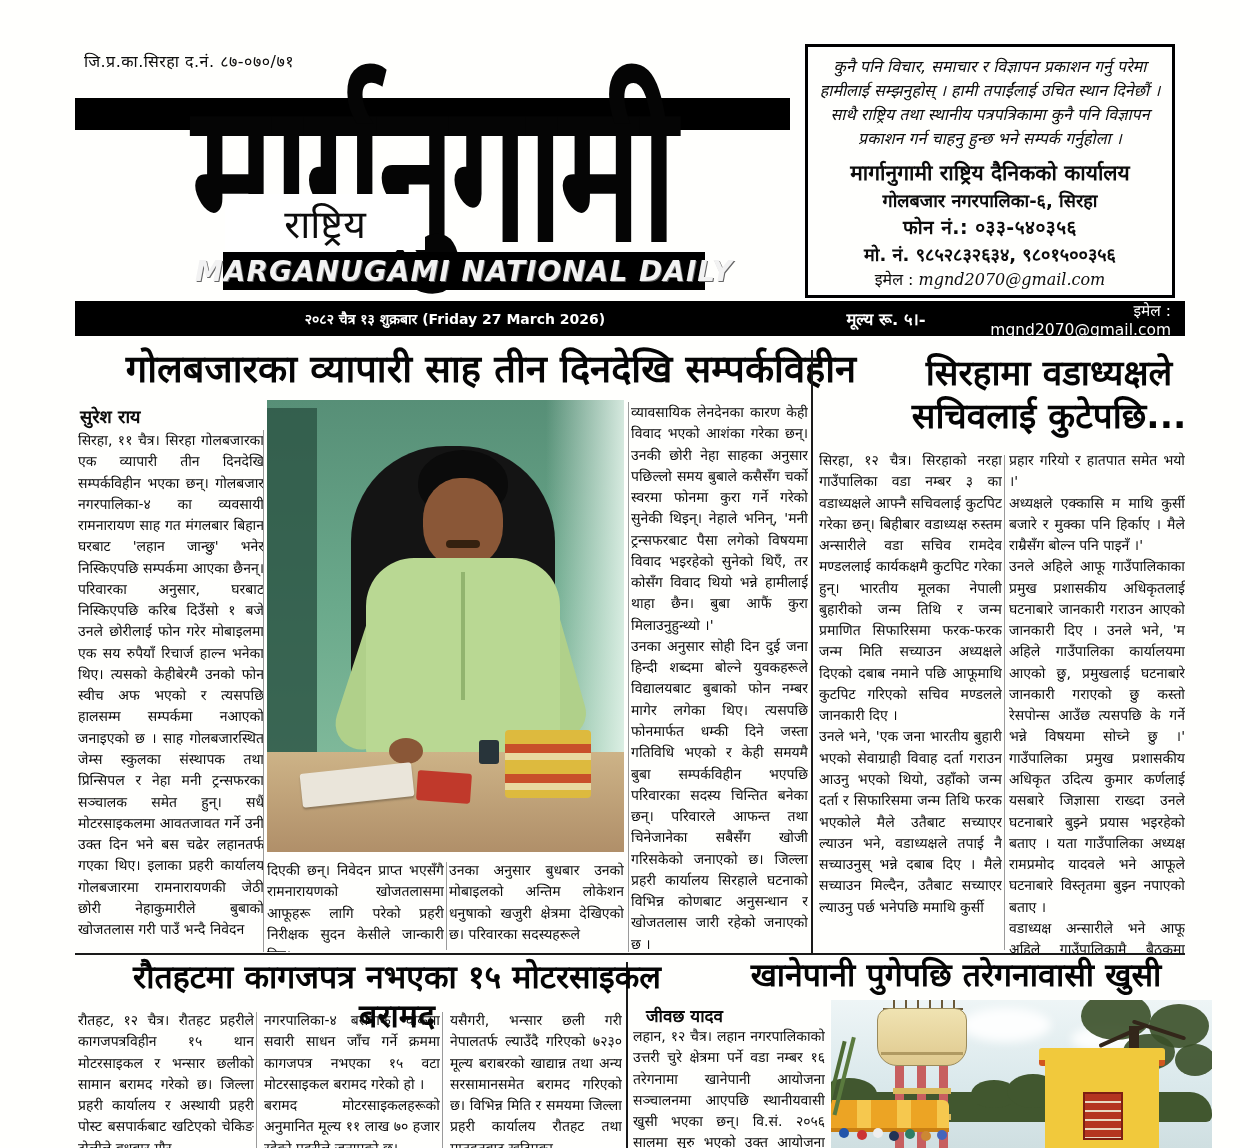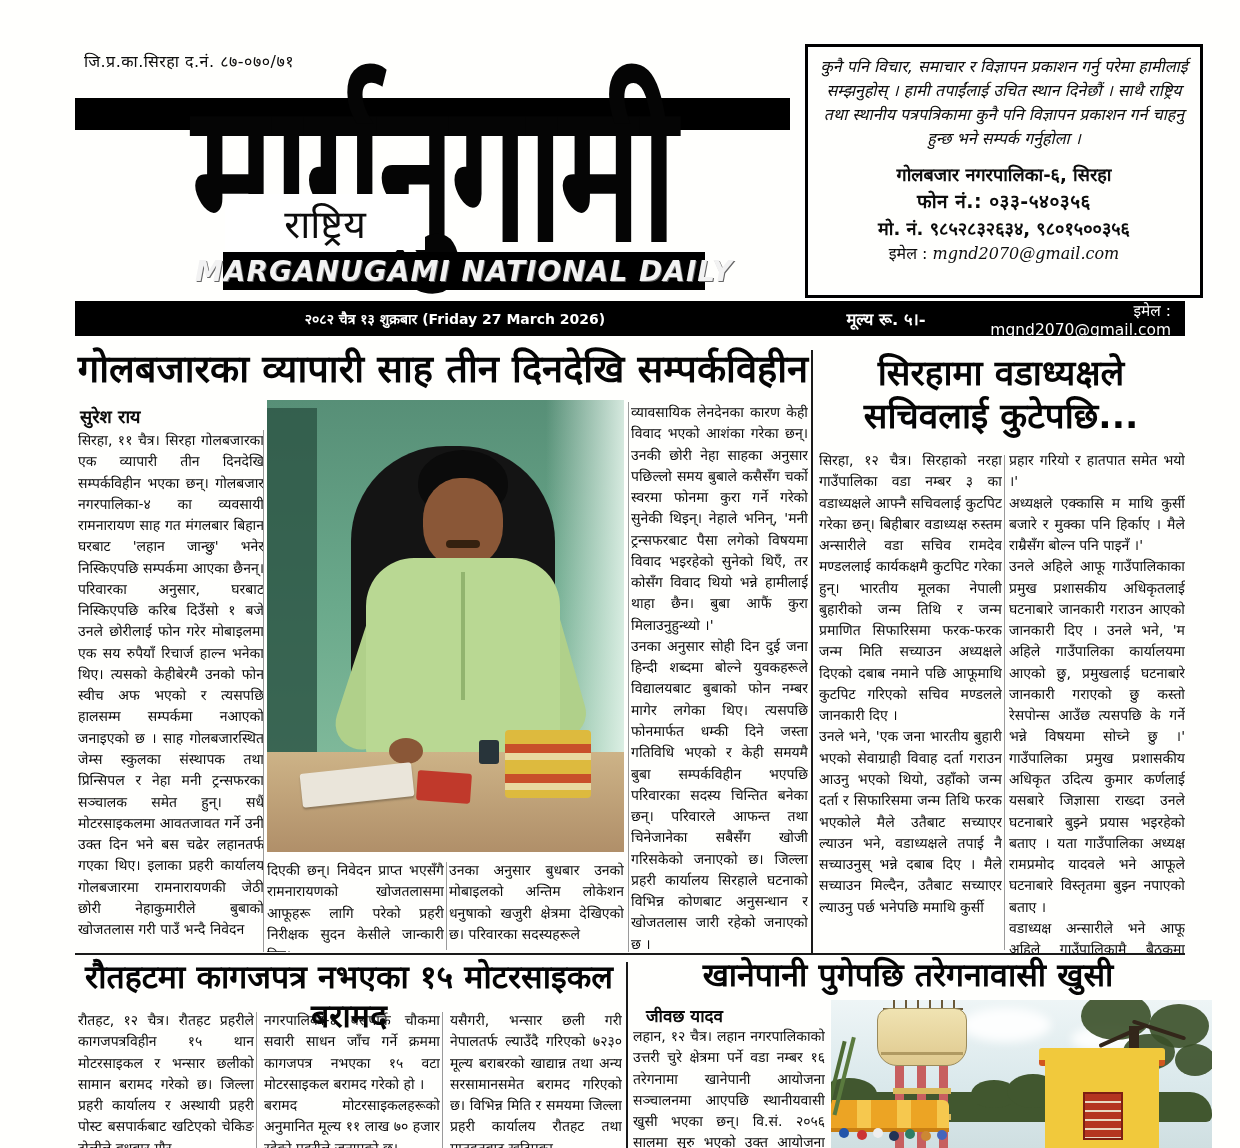--- a/index.html
+++ b/index.html
@@ -22,39 +22,39 @@
   .mh-white{position:absolute;top:122px;height:56px;background:#fff;z-index:2;
             display:flex;align-items:center;justify-content:center;
             font-size:39px;font-weight:normal;}
   .mh-white.left{left:150px;width:200px;}
   .mh-white.right{left:428px;width:200px;}
   .mh-english{position:absolute;left:148px;top:180px;width:482px;height:38px;background:#000;
               z-index:2;display:flex;align-items:center;justify-content:center;
               color:#f2f2f2;font-size:28px;font-weight:bold;font-style:italic;
               letter-spacing:1px;text-shadow:1px 1px 0 #666;white-space:nowrap;}
   
-  .contact-box{left:805px;top:44px;width:398px;height:254px;border:3px solid #000;
+  .contact-box{left:805px;top:44px;width:370px;height:254px;border:3px solid #000;
                box-sizing:border-box;padding:8px 10px;text-align:center;}
   .cb-notice{font-size:16px;font-style:italic;line-height:1.5;}
   .cb-office{font-size:21px;font-weight:bold;margin-top:7px;}
-  .cb-addr{font-size:18px;font-weight:bold;margin-top:11px;}
+  .cb-addr{font-size:18px;font-weight:bold;margin-top:2px;}
   .cb-phone{font-size:19px;font-weight:bold;margin-top:2px;letter-spacing:.5px;}
   .cb-mobile{font-size:18px;font-weight:bold;margin-top:2px;}
   .cb-email{font-size:16px;margin-top:2px;}
   .cb-email .em{font-style:italic;font-family:"DejaVu Serif","Liberation Serif",serif;}
   
   .date-bar{left:75px;top:301px;width:1110px;height:35px;background:#000;color:#fff;
             display:flex;align-items:center;box-sizing:border-box;padding:0 14px;
             font-size:16.5px;font-weight:bold;}
   .db-issue{flex:0 0 290px;}
   .db-date{flex:1;text-align:center;font-size:14px;}
   .db-price{flex:0 0 130px;text-align:center;}
   .db-email{flex:0 0 220px;text-align:right;font-weight:normal;font-size:15.5px;}
   
-  .headline{font-weight:bold;text-align:center;line-height:1.22;color:#050505;}
+  .headline{font-weight:bold;text-align:center;line-height:1.22;color:#050505;margin-left:48px;}
   .hl-lead{left:75px;top:346px;width:736px;font-size:38px;}
   .hl-second{left:816px;top:352px;width:370px;font-size:35px;white-space:pre-line;}
   .hl-third{left:75px;top:958px;width:548px;font-size:32px;}
   .hl-fourth{left:630px;top:956px;width:556px;font-size:32px;}
   .byline{font-size:18px;font-weight:bold;}
   .body-col{font-size:14px;line-height:1.52;text-align:justify;white-space:pre-line;
             overflow:hidden;}
   
   .rule{background:#1a1a1a;}
   .rule-soft{background:#9a9a9a;}
@@ -135,20 +135,21 @@
 
   <div class="abs masthead">
     <div class="mh-bar"></div>
     <div class="mh-title">मार्गनुगामी</div>
     <div class="mh-white left">राष्ट्रिय</div>
     <div class="mh-english">MARGANUGAMI NATIONAL DAILY</div>
   </div>
 
   <div class="abs contact-box">
     <div class="cb-notice">कुनै पनि विचार, समाचार र विज्ञापन प्रकाशन गर्नु परेमा हामीलाई सम्झनुहोस् । हामी तपाईंलाई उचित स्थान दिनेछौं । साथै राष्ट्रिय तथा स्थानीय पत्रपत्रिकामा कुनै पनि विज्ञापन प्रकाशन गर्न चाहनु हुन्छ भने सम्पर्क गर्नुहोला ।</div>
+    <div class="cb-office">मार्गानुगामी राष्ट्रिय दैनिकको कार्यालय</div>
     <div class="cb-addr">गोलबजार नगरपालिका-६, सिरहा</div>
     <div class="cb-phone">फोन नं.: ०३३-५४०३५६</div>
     <div class="cb-mobile">मो. नं. ९८५२८३२६३४, ९८०१५००३५६</div>
     <div class="cb-email">
       <span>इमेल :</span>
       <span class="em">mgnd2070@gmail.com</span>
     </div>
   </div>
 
   <div class="abs date-bar">

